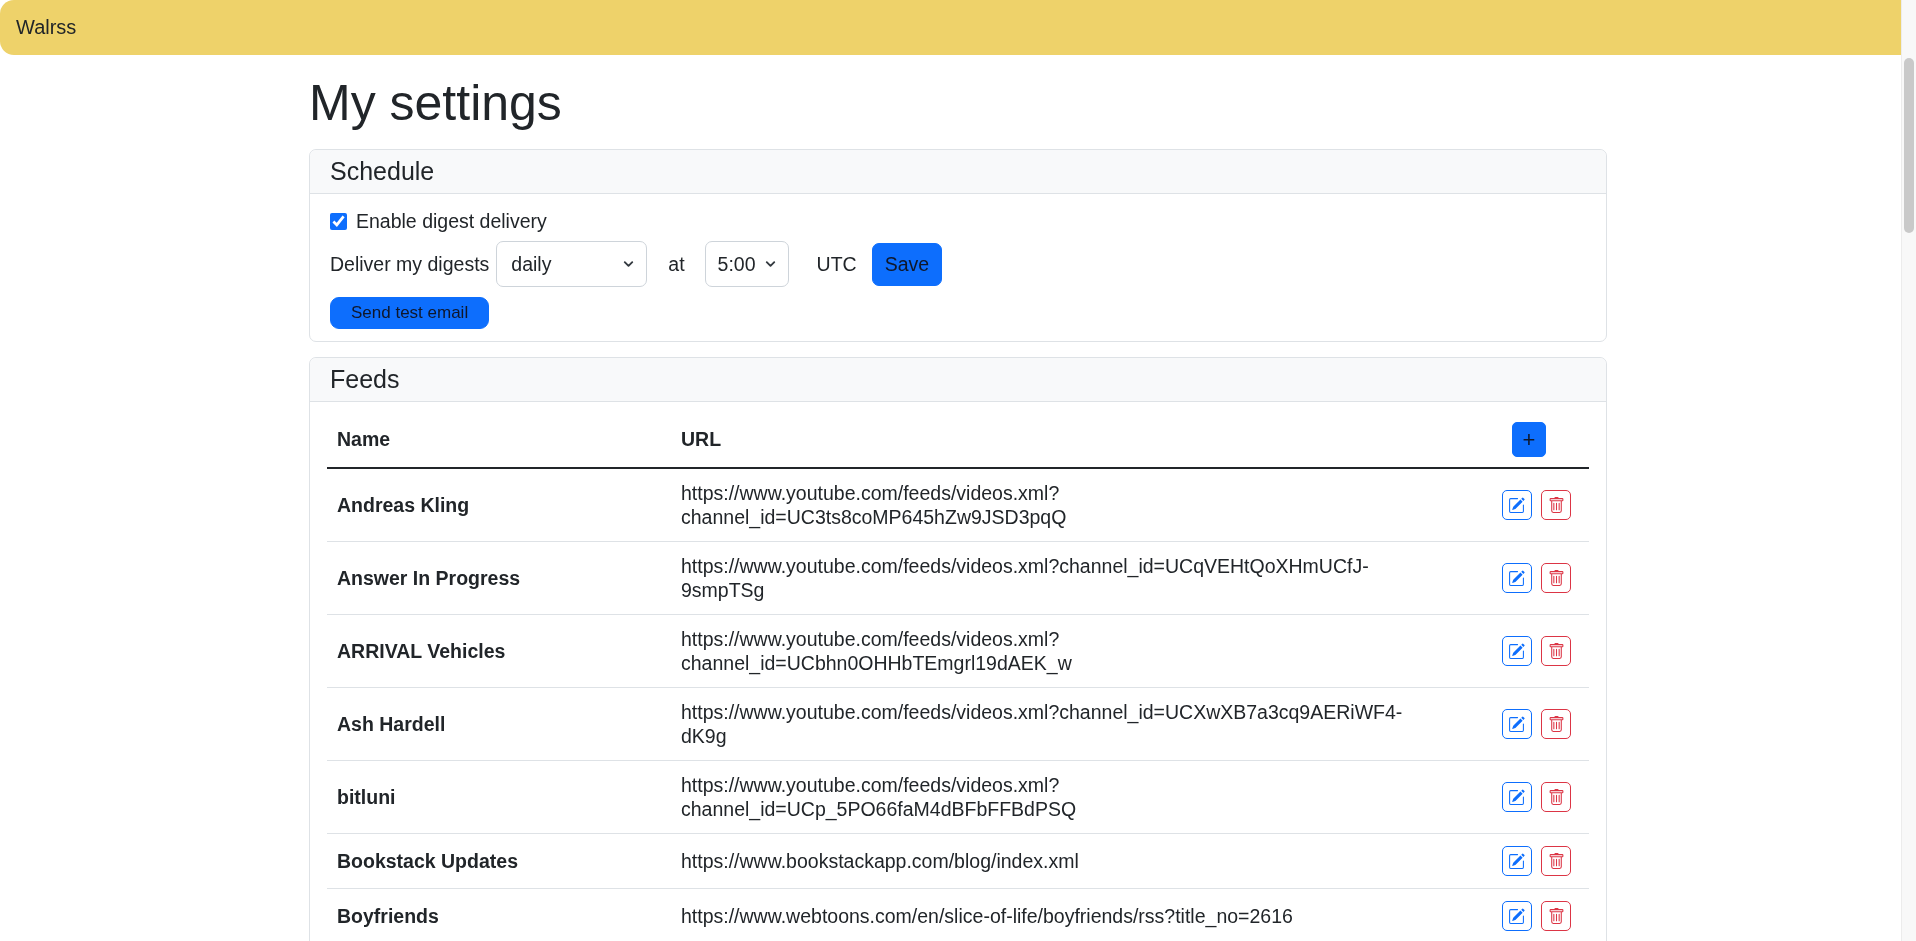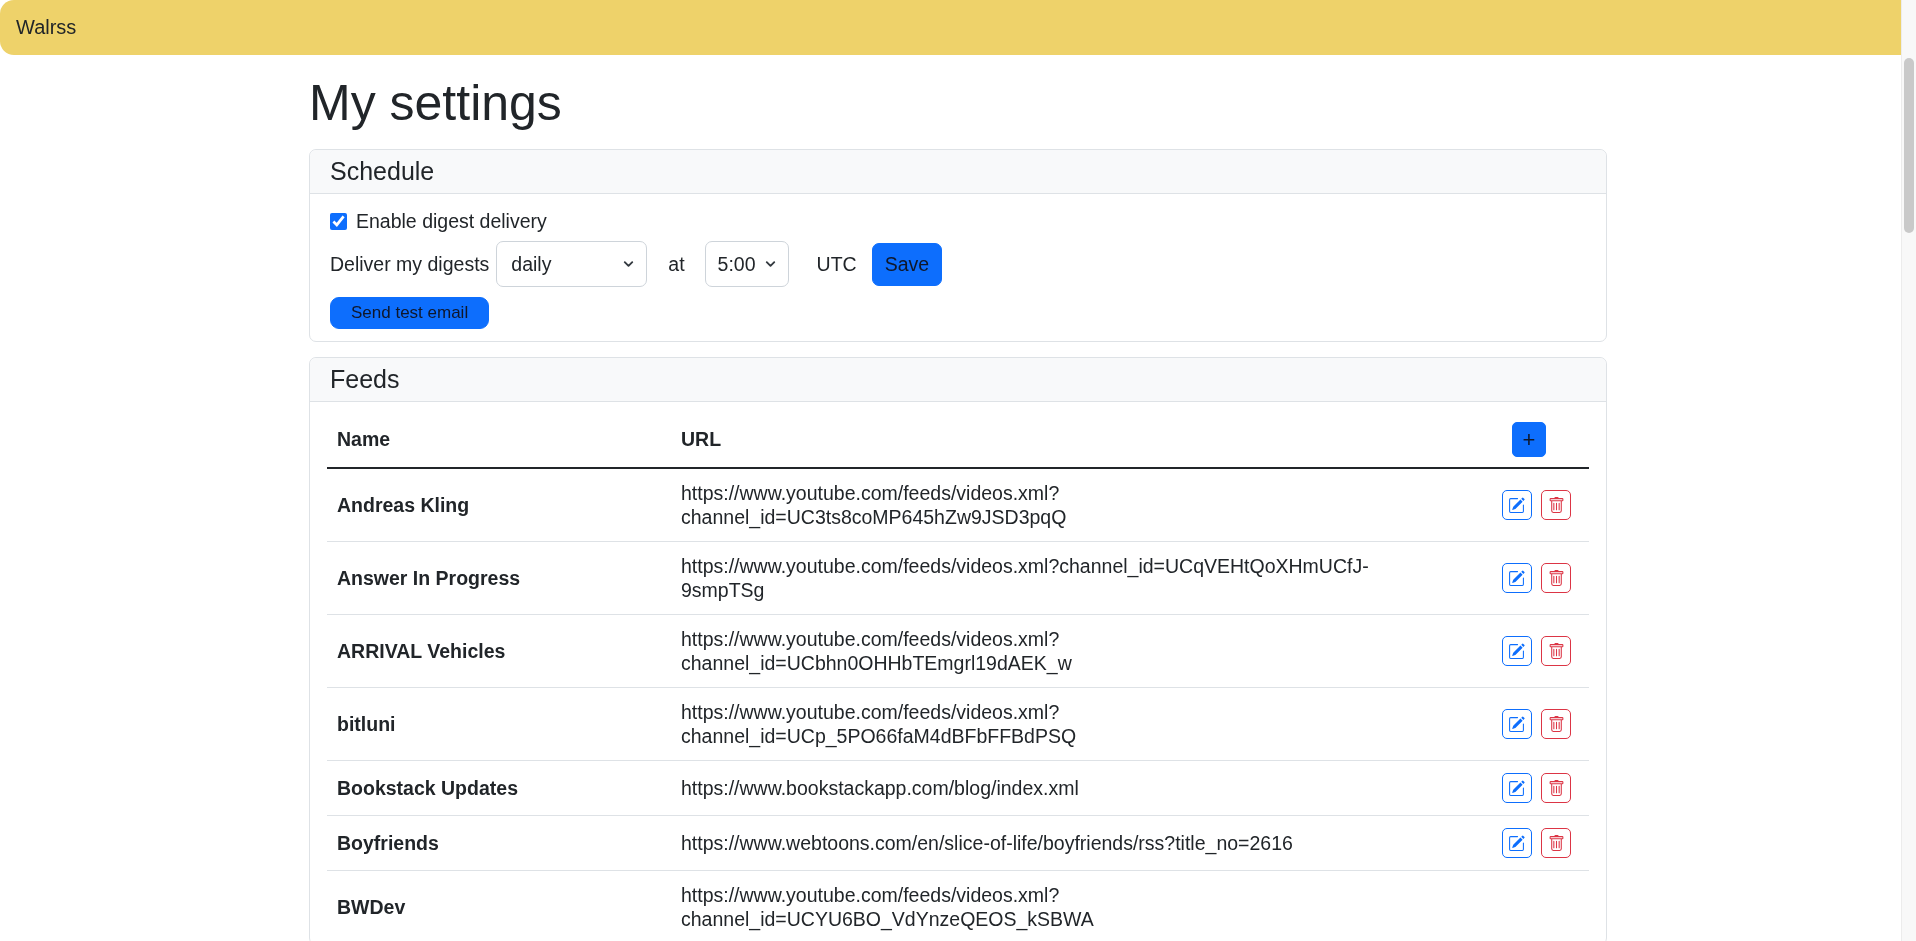--- a/index.html
+++ b/index.html
@@ -173,20 +173,38 @@
       </button>
       <button class="icon-btn delete">
         <svg width="17" height="17" viewBox="0 0 16 16" fill="currentColor">
                     <path d="M5.5 5.5A.5.5 0 0 1 6 6v6a.5.5 0 0 1-1 0V6a.5.5 0 0 1 .5-.5zm2.5 0a.5.5 0 0 1 .5.5v6a.5.5 0 0 1-1 0V6a.5.5 0 0 1 .5-.5zm3 .5a.5.5 0 0 0-1 0v6a.5.5 0 0 0 1 0V6z"></path>
                     <path d="M14.5 3a1 1 0 0 1-1 1H13v9a2 2 0 0 1-2 2H5a2 2 0 0 1-2-2V4h-.5a1 1 0 0 1-1-1V2a1 1 0 0 1 1-1H6a1 1 0 0 1 1-1h2a1 1 0 0 1 1 1h3.5a1 1 0 0 1 1 1v1zM4.118 4 4 4.059V13a1 1 0 0 0 1 1h6a1 1 0 0 0 1-1V4.059L11.882 4H4.118zM2.5 3h11V2h-11v1z"></path>
                   </svg>
       </button>
     </td>
   </tr>
 
+  <tr>
+    <td class="feed-name">Ash Hardell</td>
+    <td class="feed-url">https://www.youtube.com/feeds/videos.xml?channel_id=UCXwXB7a3cq9AERiWF4-dK9g</td>
+    <td class="feed-actions">
+      <button class="icon-btn edit">
+        <svg width="17" height="17" viewBox="0 0 16 16" fill="currentColor">
+                    <path d="M15.502 1.94a.5.5 0 0 1 0 .706L14.459 3.69l-2-2L13.502.646a.5.5 0 0 1 .707 0l1.293 1.293zm-1.75 2.456-2-2L4.939 9.21a.5.5 0 0 0-.121.196l-.805 2.414a.25.25 0 0 0 .316.316l2.414-.805a.5.5 0 0 0 .196-.12l6.813-6.814z"></path>
+                    <path d="M1 13.5A1.5 1.5 0 0 0 2.5 15h11a1.5 1.5 0 0 0 1.5-1.5v-6a.5.5 0 0 0-1 0v6a.5.5 0 0 1-.5.5h-11a.5.5 0 0 1-.5-.5v-11a.5.5 0 0 1 .5-.5H9a.5.5 0 0 0 0-1H2.5A1.5 1.5 0 0 0 1 2.5v11z"></path>
+                  </svg>
+      </button>
+      <button class="icon-btn delete">
+        <svg width="17" height="17" viewBox="0 0 16 16" fill="currentColor">
+                    <path d="M5.5 5.5A.5.5 0 0 1 6 6v6a.5.5 0 0 1-1 0V6a.5.5 0 0 1 .5-.5zm2.5 0a.5.5 0 0 1 .5.5v6a.5.5 0 0 1-1 0V6a.5.5 0 0 1 .5-.5zm3 .5a.5.5 0 0 0-1 0v6a.5.5 0 0 0 1 0V6z"></path>
+                    <path d="M14.5 3a1 1 0 0 1-1 1H13v9a2 2 0 0 1-2 2H5a2 2 0 0 1-2-2V4h-.5a1 1 0 0 1-1-1V2a1 1 0 0 1 1-1H6a1 1 0 0 1 1-1h2a1 1 0 0 1 1 1h3.5a1 1 0 0 1 1 1v1zM4.118 4 4 4.059V13a1 1 0 0 0 1 1h6a1 1 0 0 0 1-1V4.059L11.882 4H4.118zM2.5 3h11V2h-11v1z"></path>
+                  </svg>
+      </button>
+    </td>
+  </tr>
 
   <tr>
     <td class="feed-name">bitluni</td>
     <td class="feed-url">https://www.youtube.com/feeds/videos.xml?channel_id=UCp_5PO66faM4dBFbFFBdPSQ</td>
     <td class="feed-actions">
       <button class="icon-btn edit">
         <svg width="17" height="17" viewBox="0 0 16 16" fill="currentColor">
                     <path d="M15.502 1.94a.5.5 0 0 1 0 .706L14.459 3.69l-2-2L13.502.646a.5.5 0 0 1 .707 0l1.293 1.293zm-1.75 2.456-2-2L4.939 9.21a.5.5 0 0 0-.121.196l-.805 2.414a.25.25 0 0 0 .316.316l2.414-.805a.5.5 0 0 0 .196-.12l6.813-6.814z"></path>
                     <path d="M1 13.5A1.5 1.5 0 0 0 2.5 15h11a1.5 1.5 0 0 0 1.5-1.5v-6a.5.5 0 0 0-1 0v6a.5.5 0 0 1-.5.5h-11a.5.5 0 0 1-.5-.5v-11a.5.5 0 0 1 .5-.5H9a.5.5 0 0 0 0-1H2.5A1.5 1.5 0 0 0 1 2.5v11z"></path>
                   </svg>

